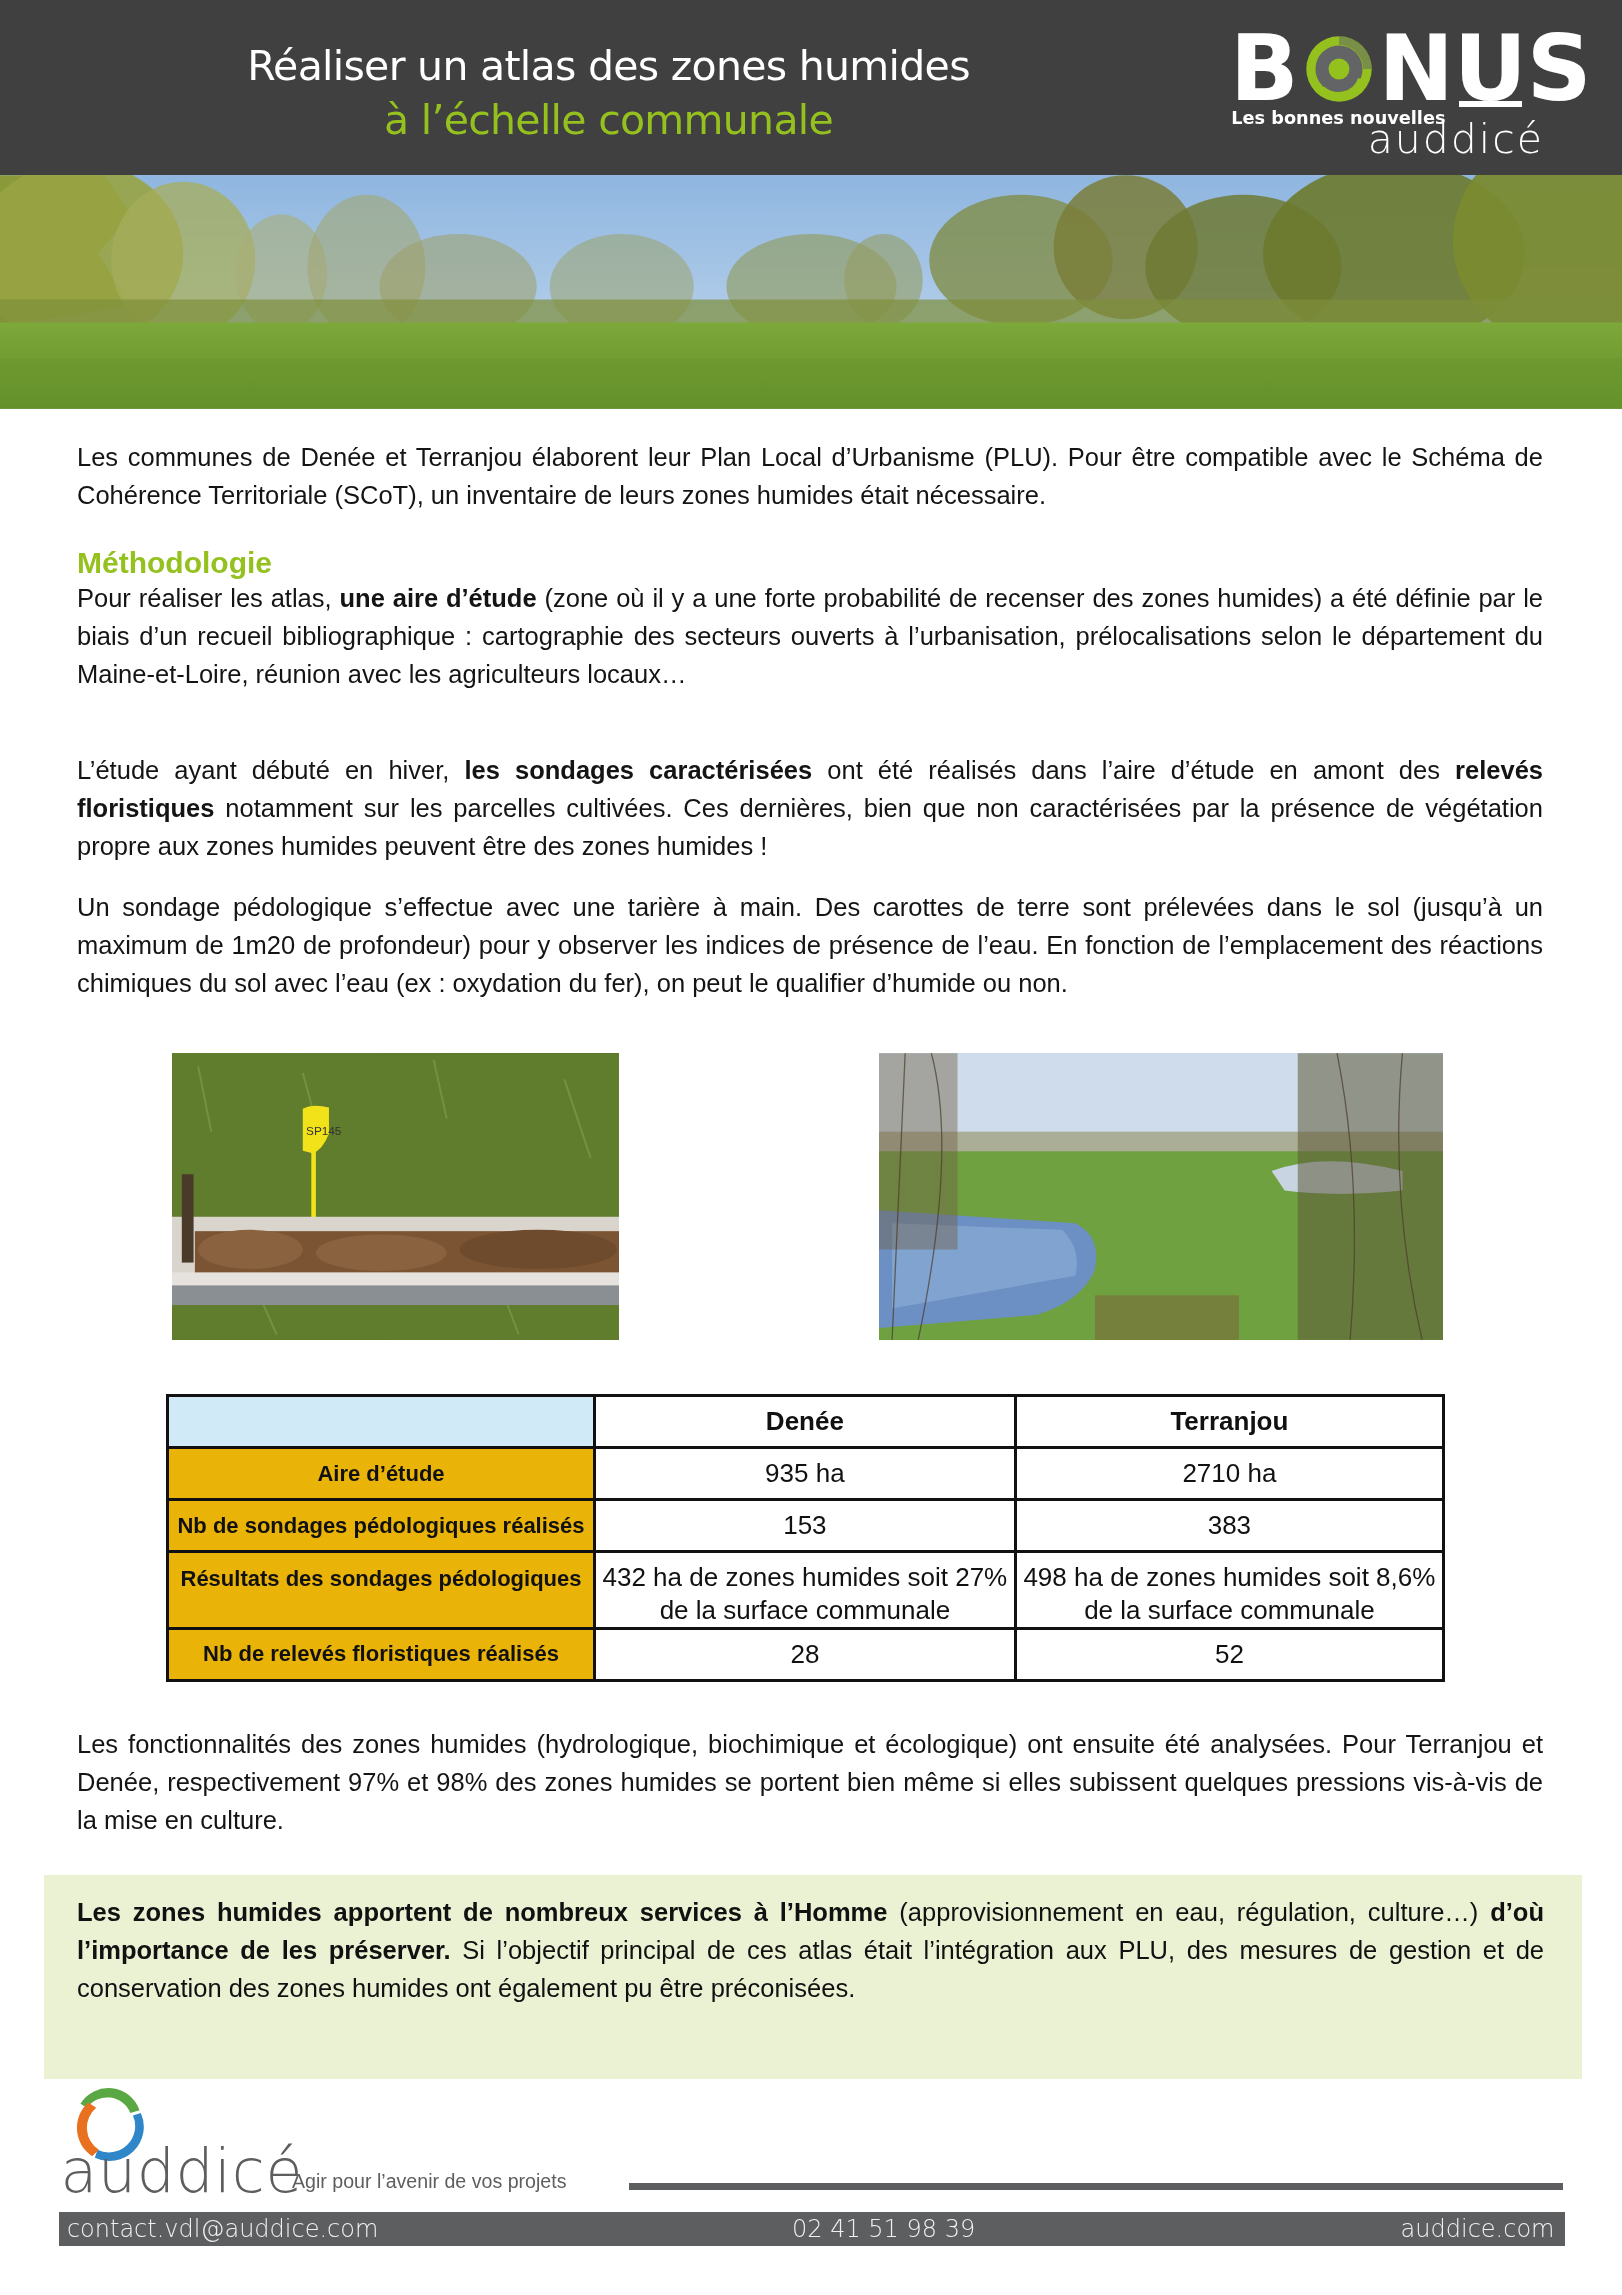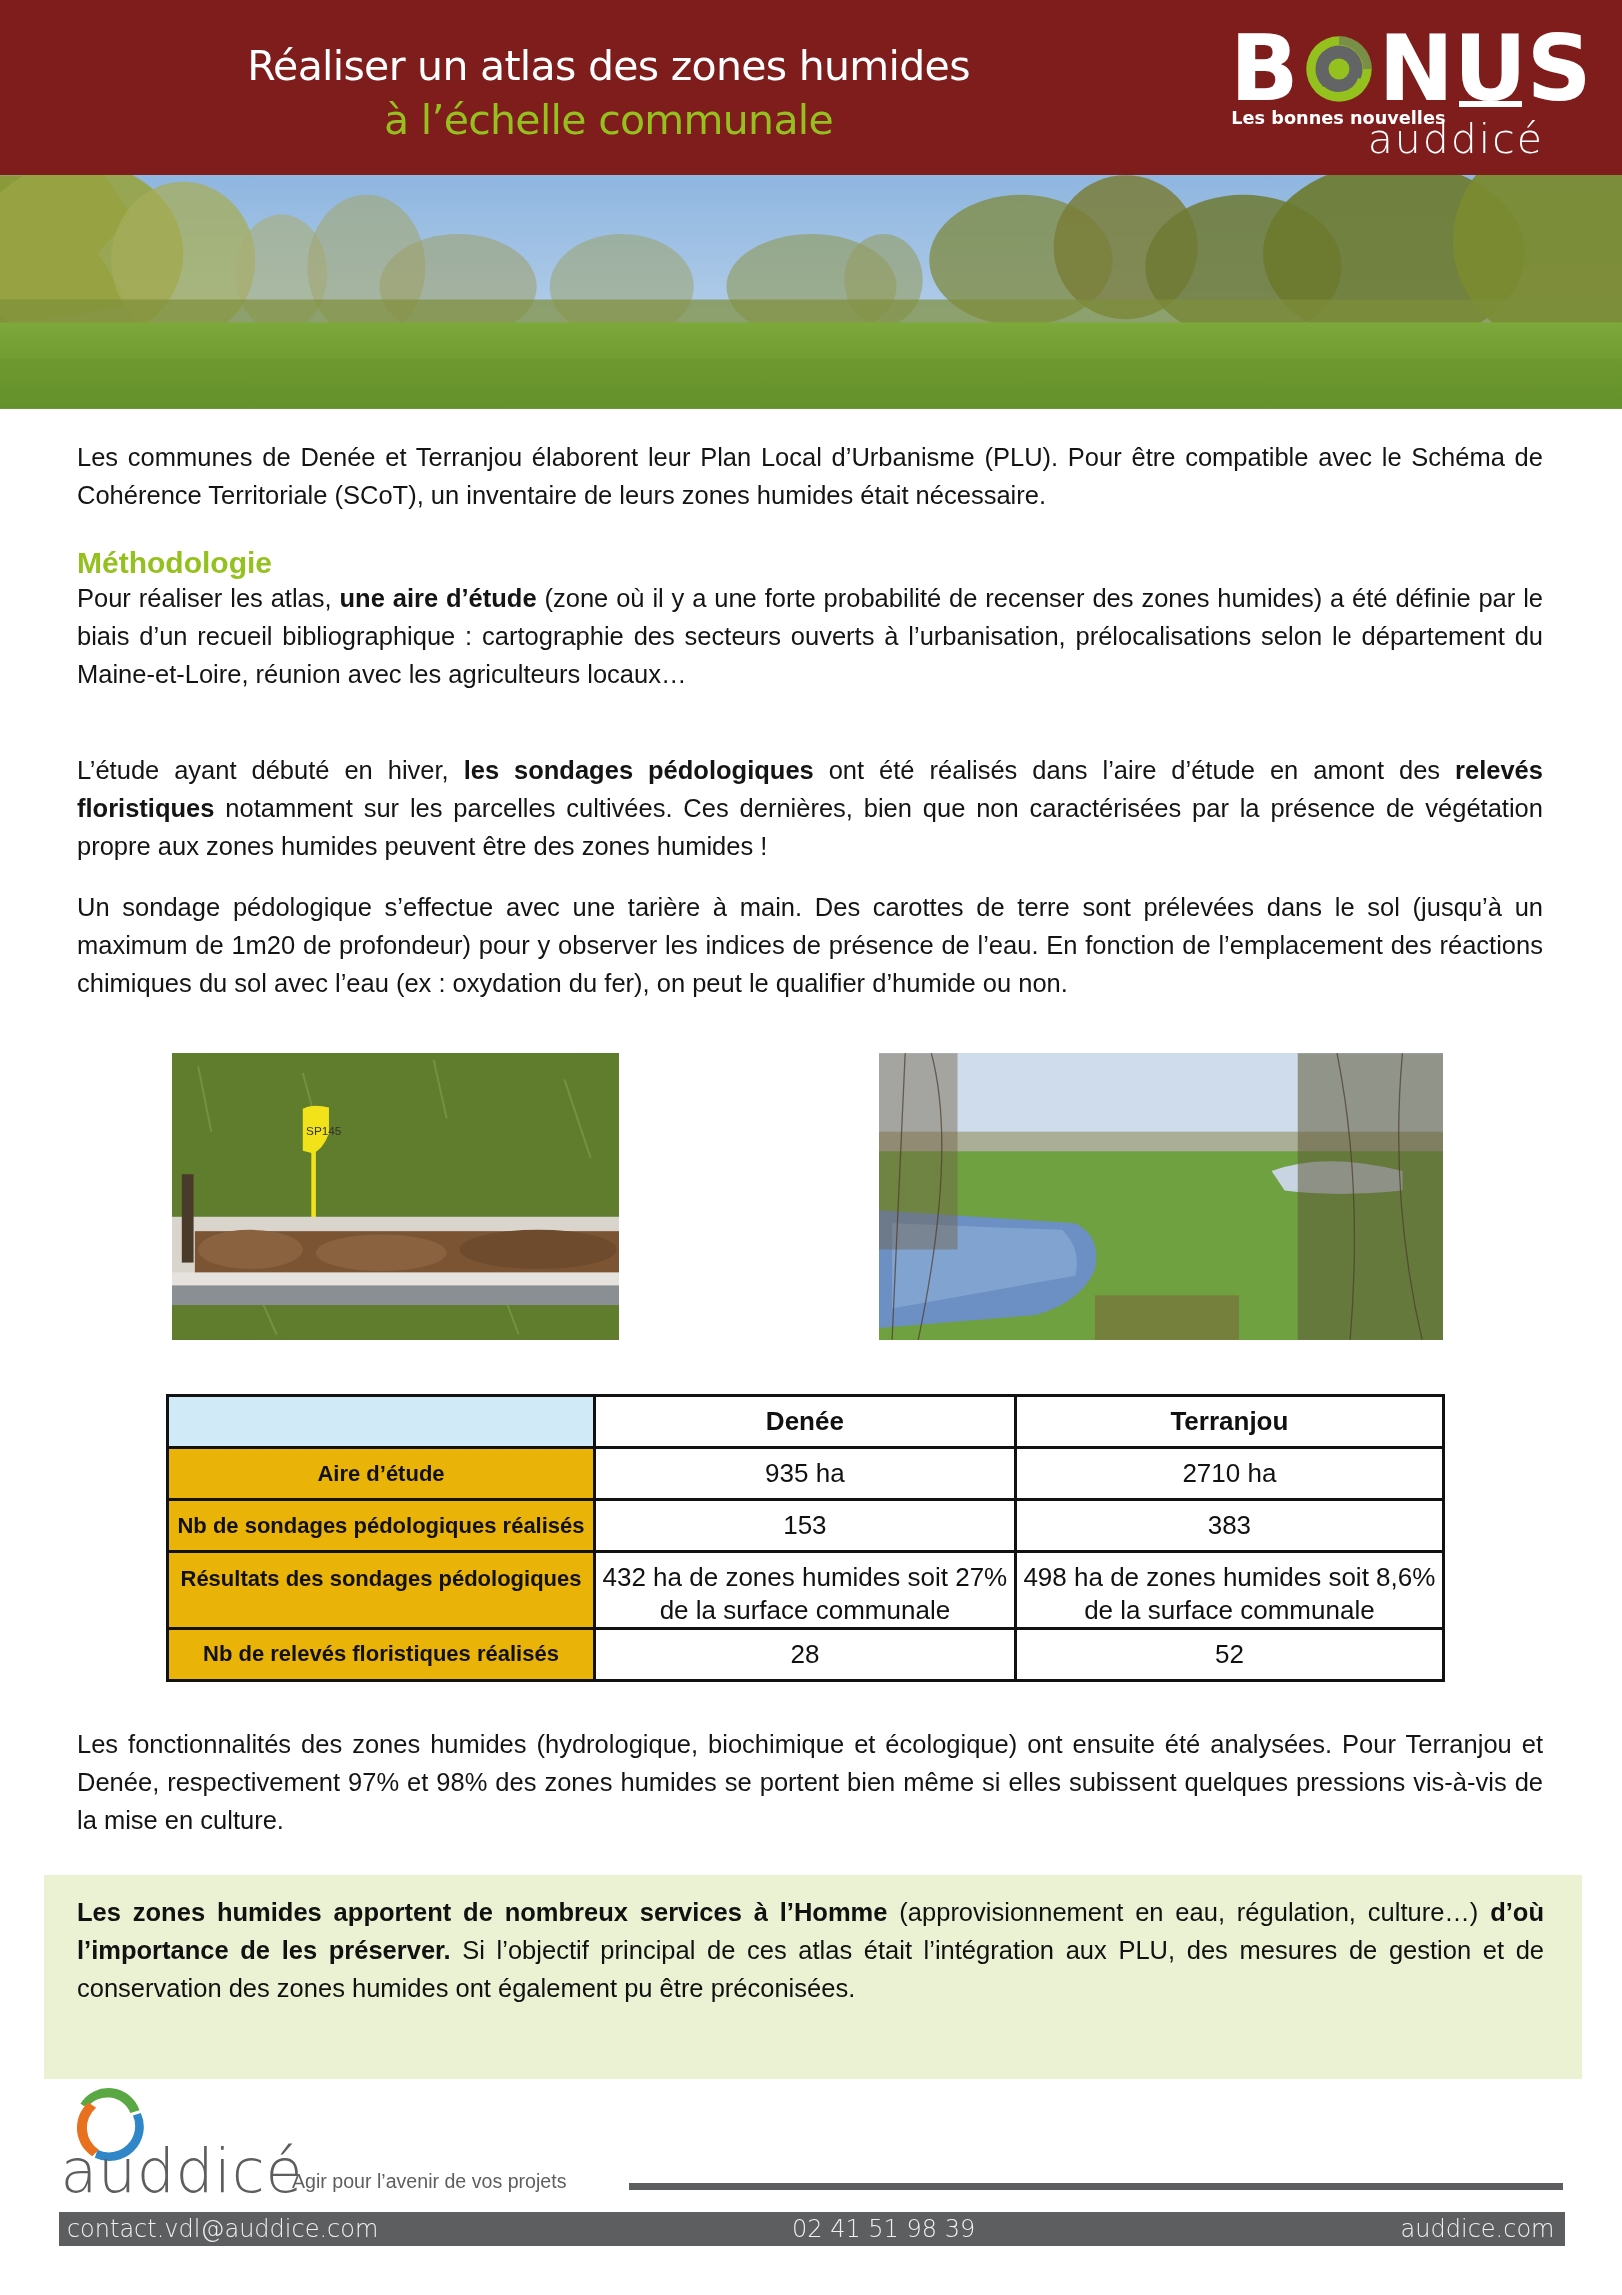--- a/index.html
+++ b/index.html
@@ -1,20 +1,20 @@
 <!DOCTYPE html>
 <html style="font-size:10.5px"><head>
 <meta charset="utf-8">
 <style>
   * { box-sizing: border-box; margin: 0; padding: 0; }
   html, body { width: 1623px; height: 2295px; background: #ffffff; overflow: hidden; }
   body { position: relative; font-family: "Liberation Sans", "DejaVu Sans", sans-serif; color: #111; }
 
   
-  .header { position: absolute; left: 0; top: 0; width: 1623px; height: 175px; background: #7f1d1d; }
+  .header { position: absolute; left: 0; top: 0; width: 1623px; height: 175px; background: #404040; }
   .title-wrap { position: absolute; left: 216px; top: 39px; width: 785px; text-align: center; }
   .title-line1 { color: #ffffff; font-size: 41px; line-height: 54px; font-family: "DejaVu Sans", sans-serif; letter-spacing: -0.7px; }
   .title-line2 { color: #95c11f; font-size: 41px; line-height: 54px; font-family: "DejaVu Sans", sans-serif; letter-spacing: -0.7px; }
 
   .bonus-logo { position: absolute; left: 1230px; top: 31px; width: 314px; height: 131px; }
   .bonus-word { position: absolute; left: 0; top: 0; height: 75px; display: flex; align-items: flex-end; }
   .bonus-letter { color: #fff; font-size: 90px; font-weight: bold; font-family: "DejaVu Sans", sans-serif; line-height: 75px; letter-spacing: 0; }
   .bonus-o { width: 72px; height: 72px; margin: 0 3.9px 1.3px 3.9px; }
   .bonus-u { position: relative; }
   .bonus-u-bar { position: absolute; left: 5.2px; right: 5.2px; bottom: -1.3px; height: 6.5px; background: #fff; }
@@ -124,21 +124,21 @@
 
 <p class="body-text" style="top:438px;">Les communes de Denée et Terranjou élaborent leur Plan Local d’Urbanisme (PLU). Pour être compatible avec le Schéma de Cohérence Territoriale (SCoT), un inventaire de leurs zones humides était nécessaire.</p>
 
 <h2 class="section-heading">Méthodologie</h2>
 
 <p class="body-text" style="top:579px;">
   <span>Pour réaliser les atlas, </span><b>une aire d’étude</b><span> (zone où il y a une forte probabilité de recenser des zones humides) a été définie par le biais d’un recueil bibliographique : cartographie des secteurs ouverts à l’urbanisation, prélocalisations selon le département du Maine-et-Loire, réunion avec les agriculteurs locaux…</span>
 </p>
 
 <p class="body-text" style="top:751px;">
-  <span>L’étude ayant débuté en hiver, </span><b>les sondages pédologiques</b><span> ont été réalisés dans l’aire d’étude en amont des </span><b>relevés floristiques</b><span> notamment sur les parcelles cultivées. Ces dernières, bien que non caractérisées par la présence de végétation propre aux zones humides peuvent être des zones humides !</span>
+  <span>L’étude ayant débuté en hiver, </span><b>les sondages caractérisées</b><span> ont été réalisés dans l’aire d’étude en amont des </span><b>relevés floristiques</b><span> notamment sur les parcelles cultivées. Ces dernières, bien que non caractérisées par la présence de végétation propre aux zones humides peuvent être des zones humides !</span>
 </p>
 
 <p class="body-text" style="top:888px;">Un sondage pédologique s’effectue avec une tarière à main. Des carottes de terre sont prélevées dans le sol (jusqu’à un maximum de 1m20 de profondeur) pour y observer les indices de présence de l’eau. En fonction de l’emplacement des réactions chimiques du sol avec l’eau (ex : oxydation du fer), on peut le qualifier d’humide ou non.</p>
 
 <div class="photo photo-soil">
   <svg width="518" height="287" viewBox="0 0 792 438">
     <rect width="792" height="438" fill="#5f7d2c"></rect>
     <g stroke="#7fa34a" stroke-width="3" opacity="0.6">
       <line x1="40" y1="20" x2="60" y2="120"></line>
         <line x1="200" y1="30" x2="230" y2="140"></line>

